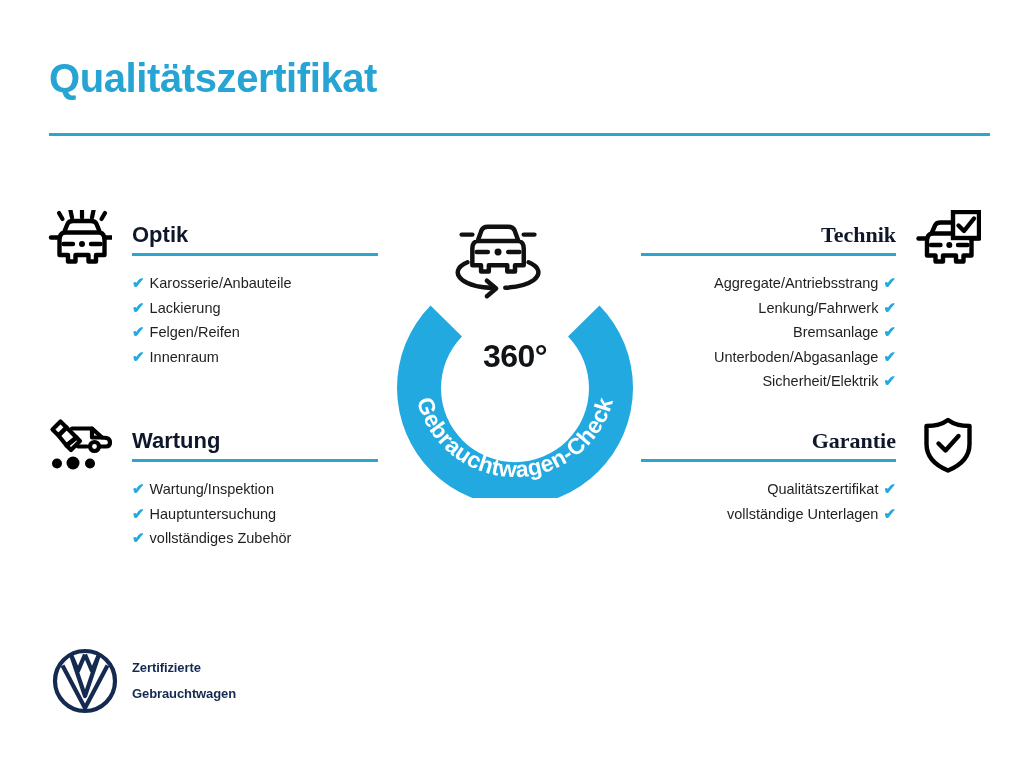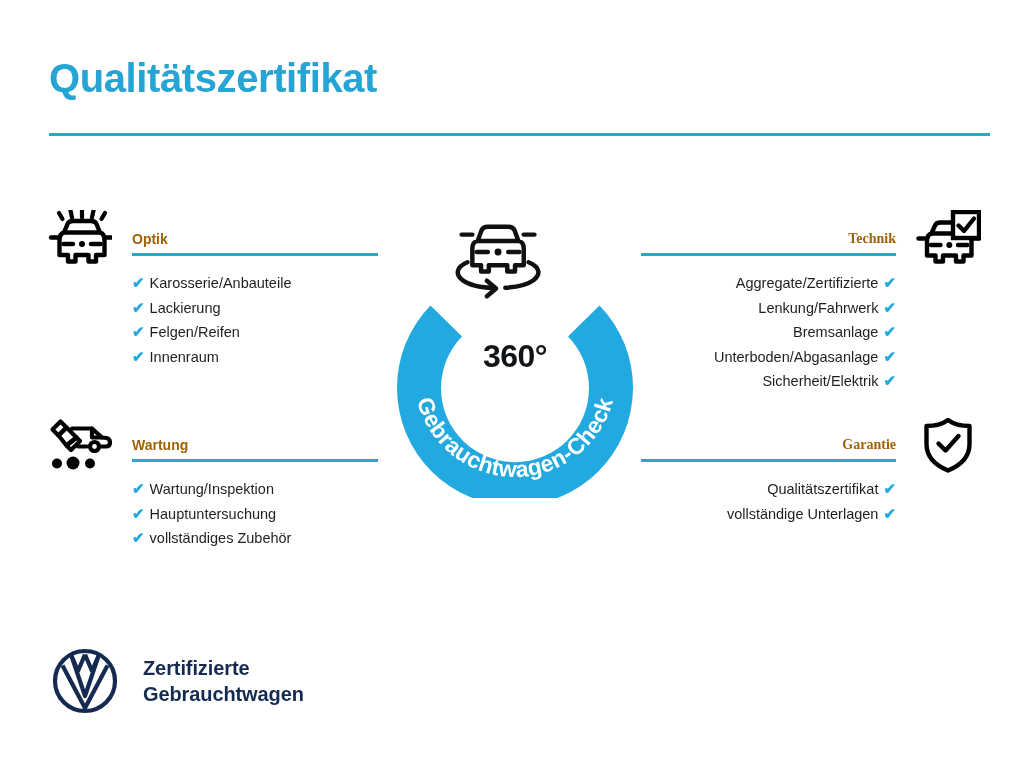--- a/index.html
+++ b/index.html
@@ -44,23 +44,23 @@
   .sec-optik    { left: 44px;  top: 206px; width: 340px; }
   .sec-wartung  { left: 44px;  top: 412px; width: 340px; }
   .sec-technik  { left: 640px; top: 206px; width: 344px; }
   .sec-garantie { left: 640px; top: 412px; width: 344px; }
 
   .sec-head {
     position: relative;
     height: 62px;
   }
   .sec-title {
-    font-size: 14px;
-    font-weight: bold;
-    color: #a16207;
+    font-size: 22px;
+    font-weight: bold;
+    color: #0f172a;
     line-height: 1;
     position: absolute;
     bottom: 22px;
   }
   .sec-underline {
     position: absolute;
     bottom: 12px;
     height: 3px;
     background: #2ba6cf;
   }
@@ -127,23 +127,23 @@
   
   .footer {
     position: absolute;
     left: 52px;
     top: 648px;
     display: flex;
     align-items: center;
   }
   .vw-mark { width: 66px; height: 66px; }
   .vw-text {
-    margin-left: 25px;
+    margin-left: 14px;
     color: #152a50;
-    font-size: 20px;
+    font-size: 13px;
     font-weight: bold;
     line-height: 26px;
     letter-spacing: -0.1px;
   }
 </style>
 </head>
 <body>
 
 <div class="page">
 
@@ -225,21 +225,21 @@
           </g>
           <circle cx="34.3" cy="35" r="3" fill="#000"></circle>
           <rect x="38" y="2" width="26" height="26" fill="#fff" stroke="#000" stroke-width="4.4"></rect>
           <path d="M43.5 15.5 L49 21 L59 8.5" fill="none" stroke="#000" stroke-width="4.4" stroke-linecap="round" stroke-linejoin="round"></path>
         </svg>
       </div>
       <div class="sec-title">Technik</div>
       <div class="sec-underline"></div>
     </div>
     <ul class="sec-list">
-      <li><span>Aggregate/Zertifizierte</span><span class="check">✔</span></li>
+      <li><span>Aggregate/Antriebsstrang</span><span class="check">✔</span></li>
       <li><span>Lenkung/Fahrwerk</span><span class="check">✔</span></li>
       <li><span>Bremsanlage</span><span class="check">✔</span></li>
       <li><span>Unterboden/Abgasanlage</span><span class="check">✔</span></li>
       <li><span>Sicherheit/Elektrik</span><span class="check">✔</span></li>
     </ul>
   </div>
 
   <div class="section right sec-garantie">
     <div class="sec-head">
       <div class="sec-icon">

